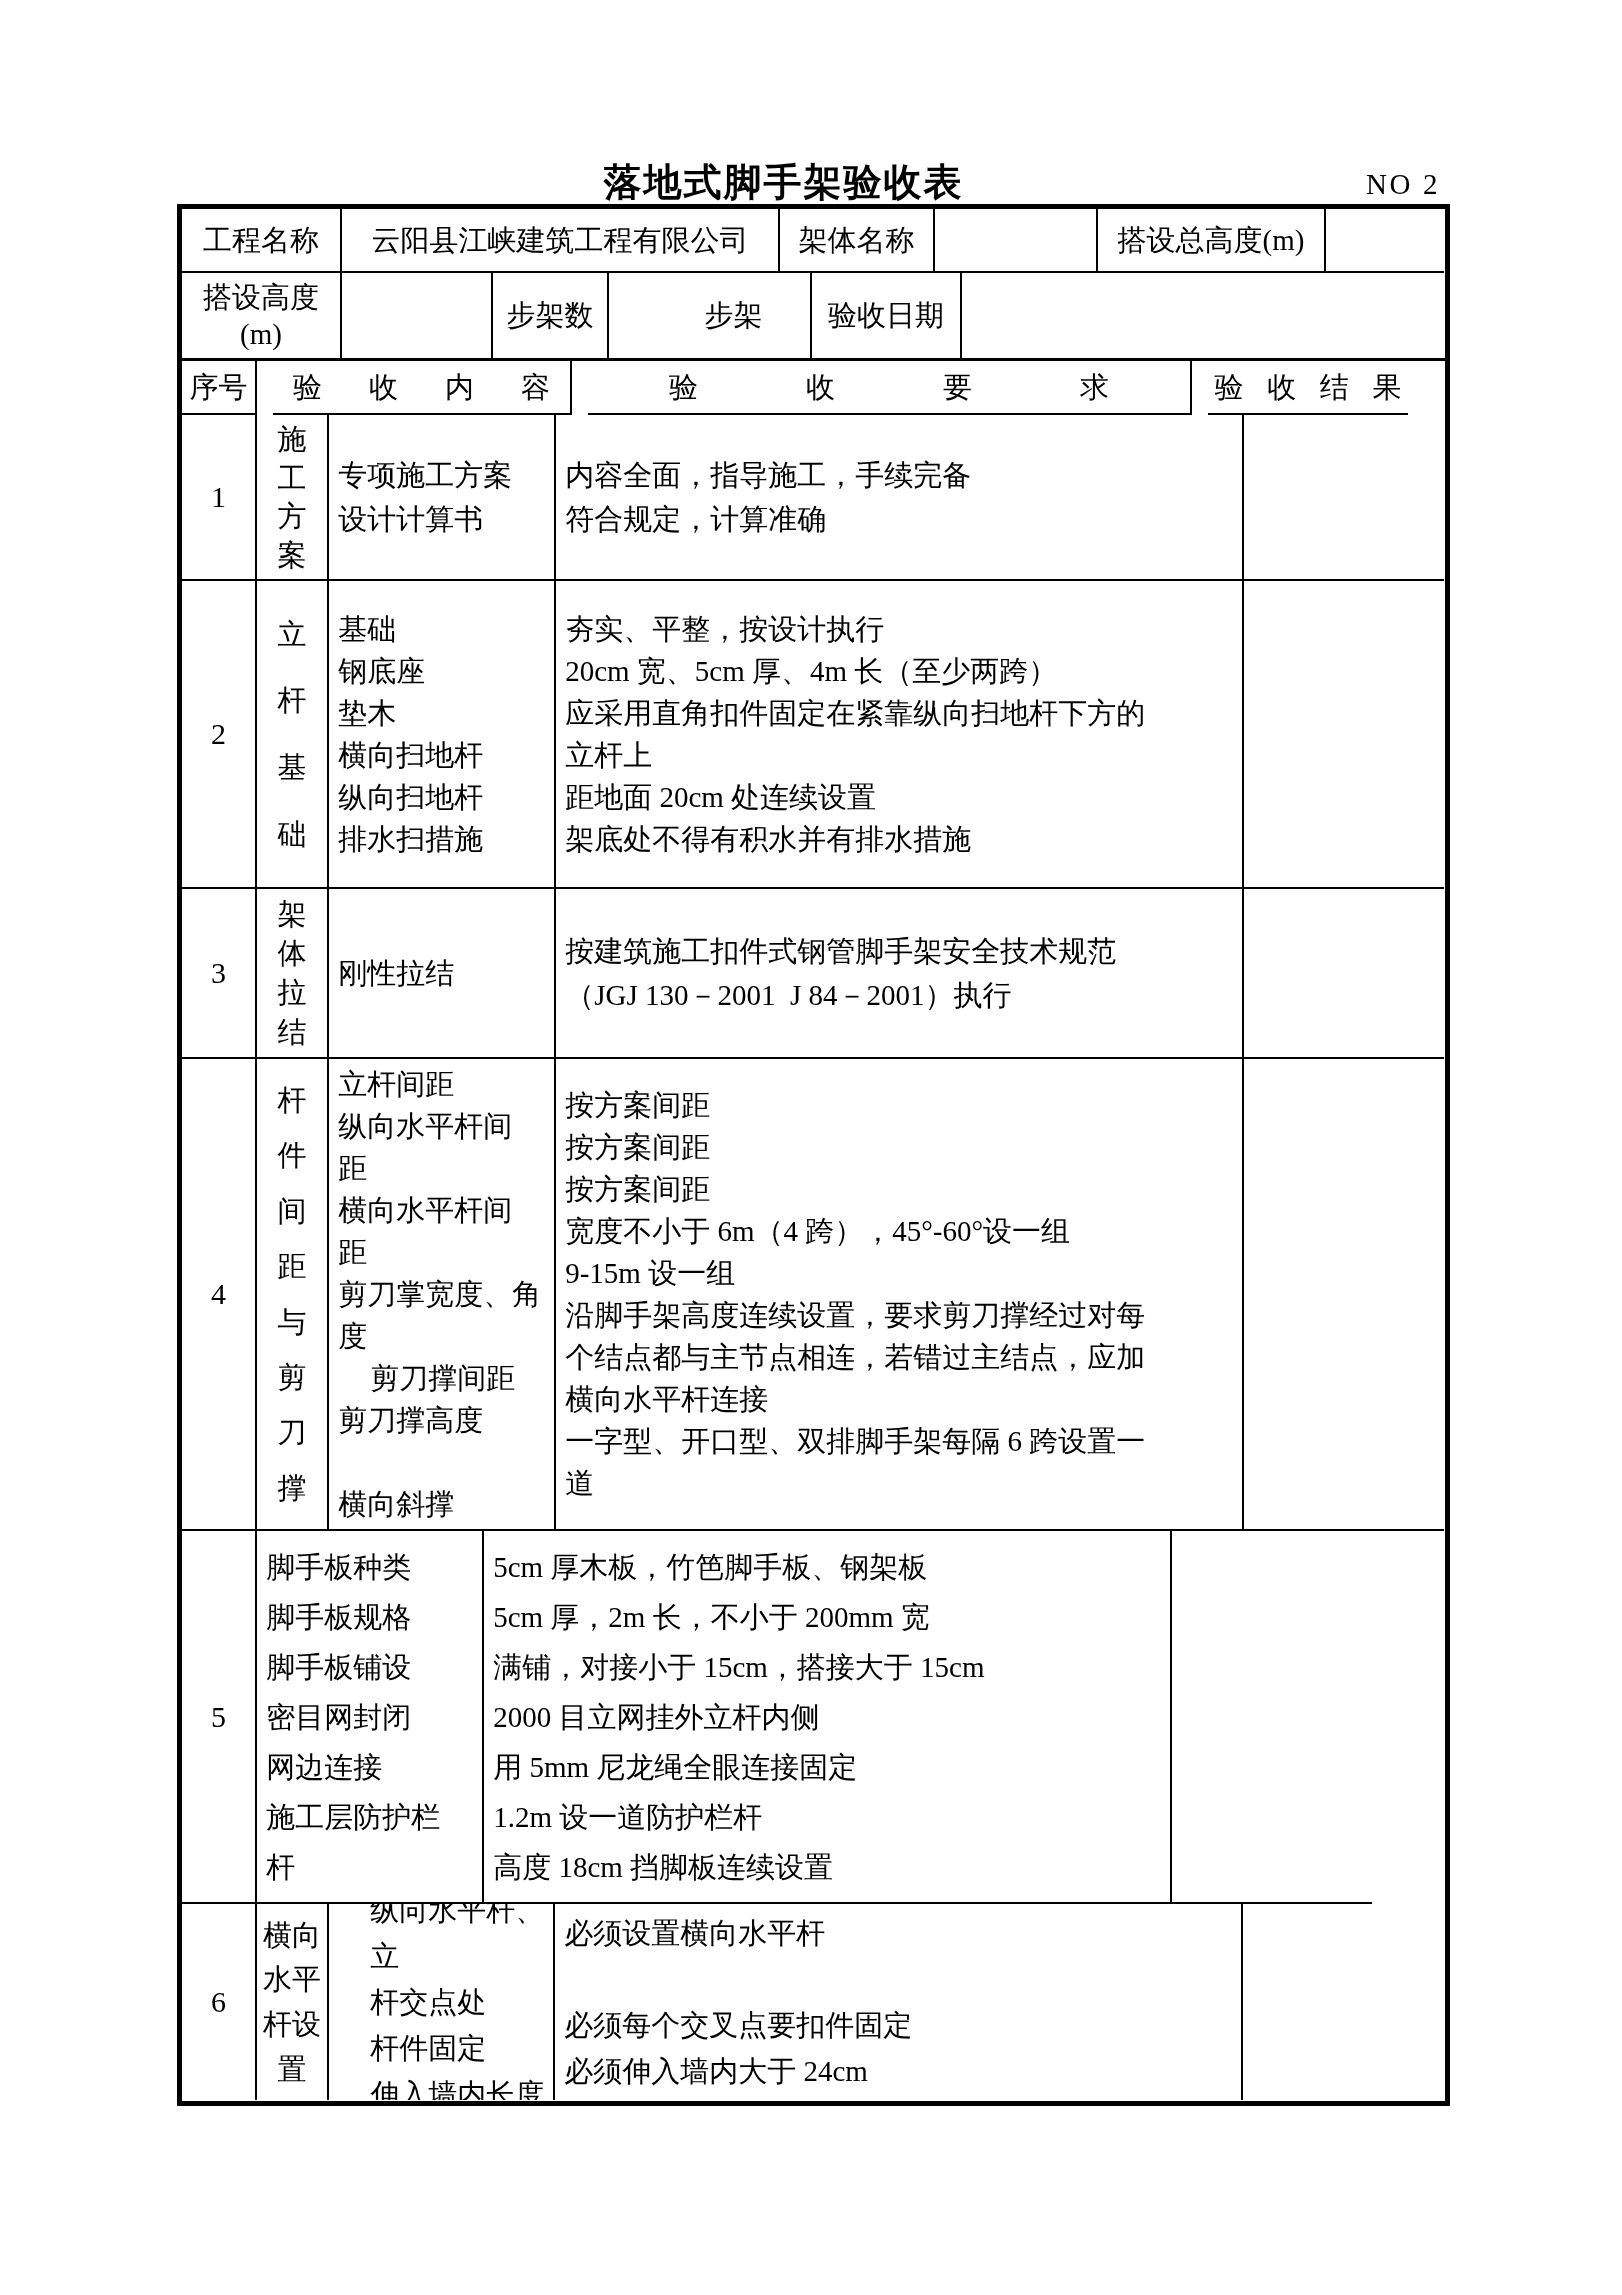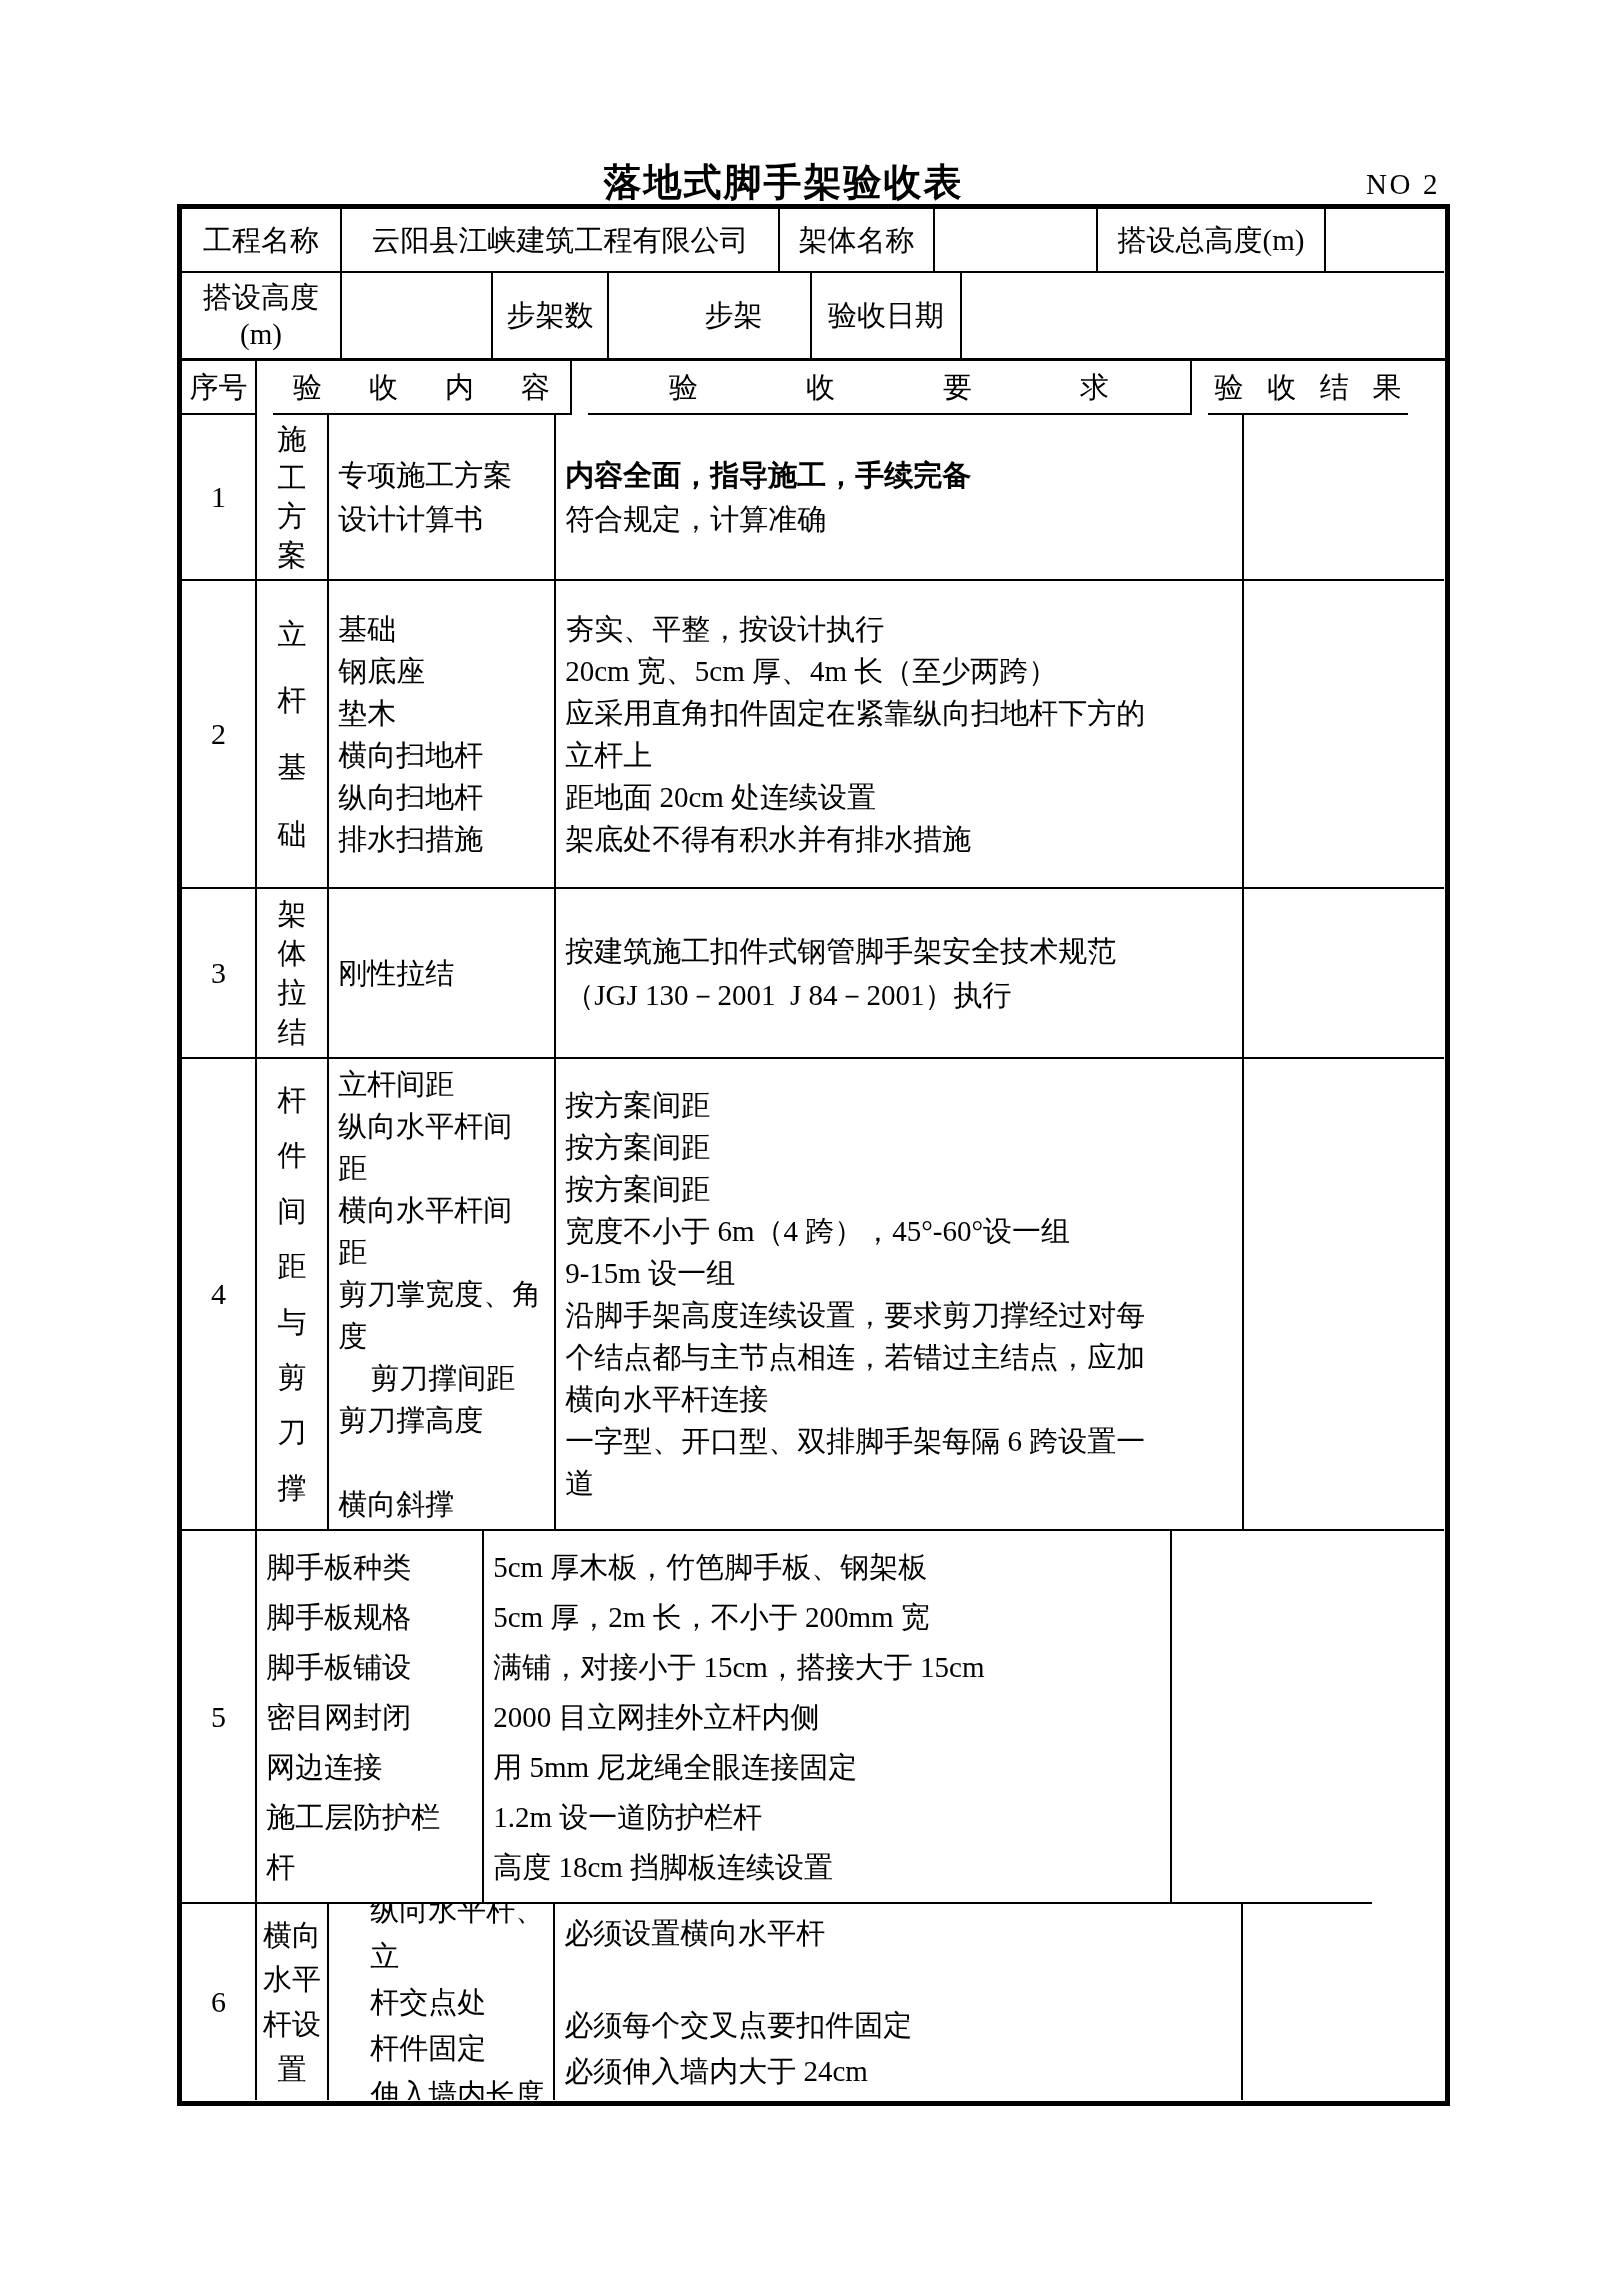--- a/index.html
+++ b/index.html
@@ -59,21 +59,21 @@
       <div class="trow" style="height: 54px; gap: 16px;">
         <div class="td " style="width: 75px;"><div class="">序号</div></div>
         <div class="td " style="width: 299px;"><div class="ls-con">验收内容</div></div>
         <div class="td " style="width: 604px;"><div class="ls-req">验收要求</div></div>
         <div class="td last" style="width: 200px;"><div class="ls-res">验收结果</div></div>
       </div>
       <div class="trow" style="height: 166px;">
         <div class="td seq" style="width: 75px;">1</div>
         <div class="td cat" style="width: 72px;"><div class="cat-line">施</div><div class="cat-line">工</div><div class="cat-line">方</div><div class="cat-line">案</div></div>
         <div class="td txtcell" style="width: 227px;"><div class="line" style="line-height: 44px;">专项施工方案</div><div class="line" style="line-height: 44px;">设计计算书</div></div>
-        <div class="td txtcell" style="width: 688px;"><div class="line" style="line-height: 44px; font-weight: bold;">内容全面，指导施工，手续完备</div><div class="line" style="line-height: 44px;">符合规定，计算准确</div></div>
+        <div class="td txtcell" style="width: 688px;"><div class="line" style="line-height: 44px;">内容全面，指导施工，手续完备</div><div class="line" style="line-height: 44px;">符合规定，计算准确</div></div>
         <div class="td last" style="width: 200px;"></div>
       </div>
       <div class="trow" style="height: 308px;">
         <div class="td seq" style="width: 75px;">2</div>
         <div class="td cat" style="width: 72px;"><div class="cat-line">立</div><div class="cat-line">杆</div><div class="cat-line">基</div><div class="cat-line">础</div></div>
         <div class="td txtcell" style="width: 227px;"><div class="line" style="line-height: 42px;">基础</div><div class="line" style="line-height: 42px;">钢底座</div><div class="line" style="line-height: 42px;">垫木</div><div class="line" style="line-height: 42px;">横向扫地杆</div><div class="line" style="line-height: 42px;">纵向扫地杆</div><div class="line" style="line-height: 42px;">排水扫措施</div></div>
         <div class="td txtcell" style="width: 688px;"><div class="line" style="line-height: 42px;">夯实、平整，按设计执行</div><div class="line" style="line-height: 42px;">20cm 宽、5cm 厚、4m 长（至少两跨）</div><div class="line" style="line-height: 42px;">应采用直角扣件固定在紧靠纵向扫地杆下方的
 立杆上</div><div class="line" style="line-height: 42px;">距地面 20cm 处连续设置</div><div class="line" style="line-height: 42px;">架底处不得有积水并有排水措施</div></div>
         <div class="td last" style="width: 200px;"></div>
       </div>

